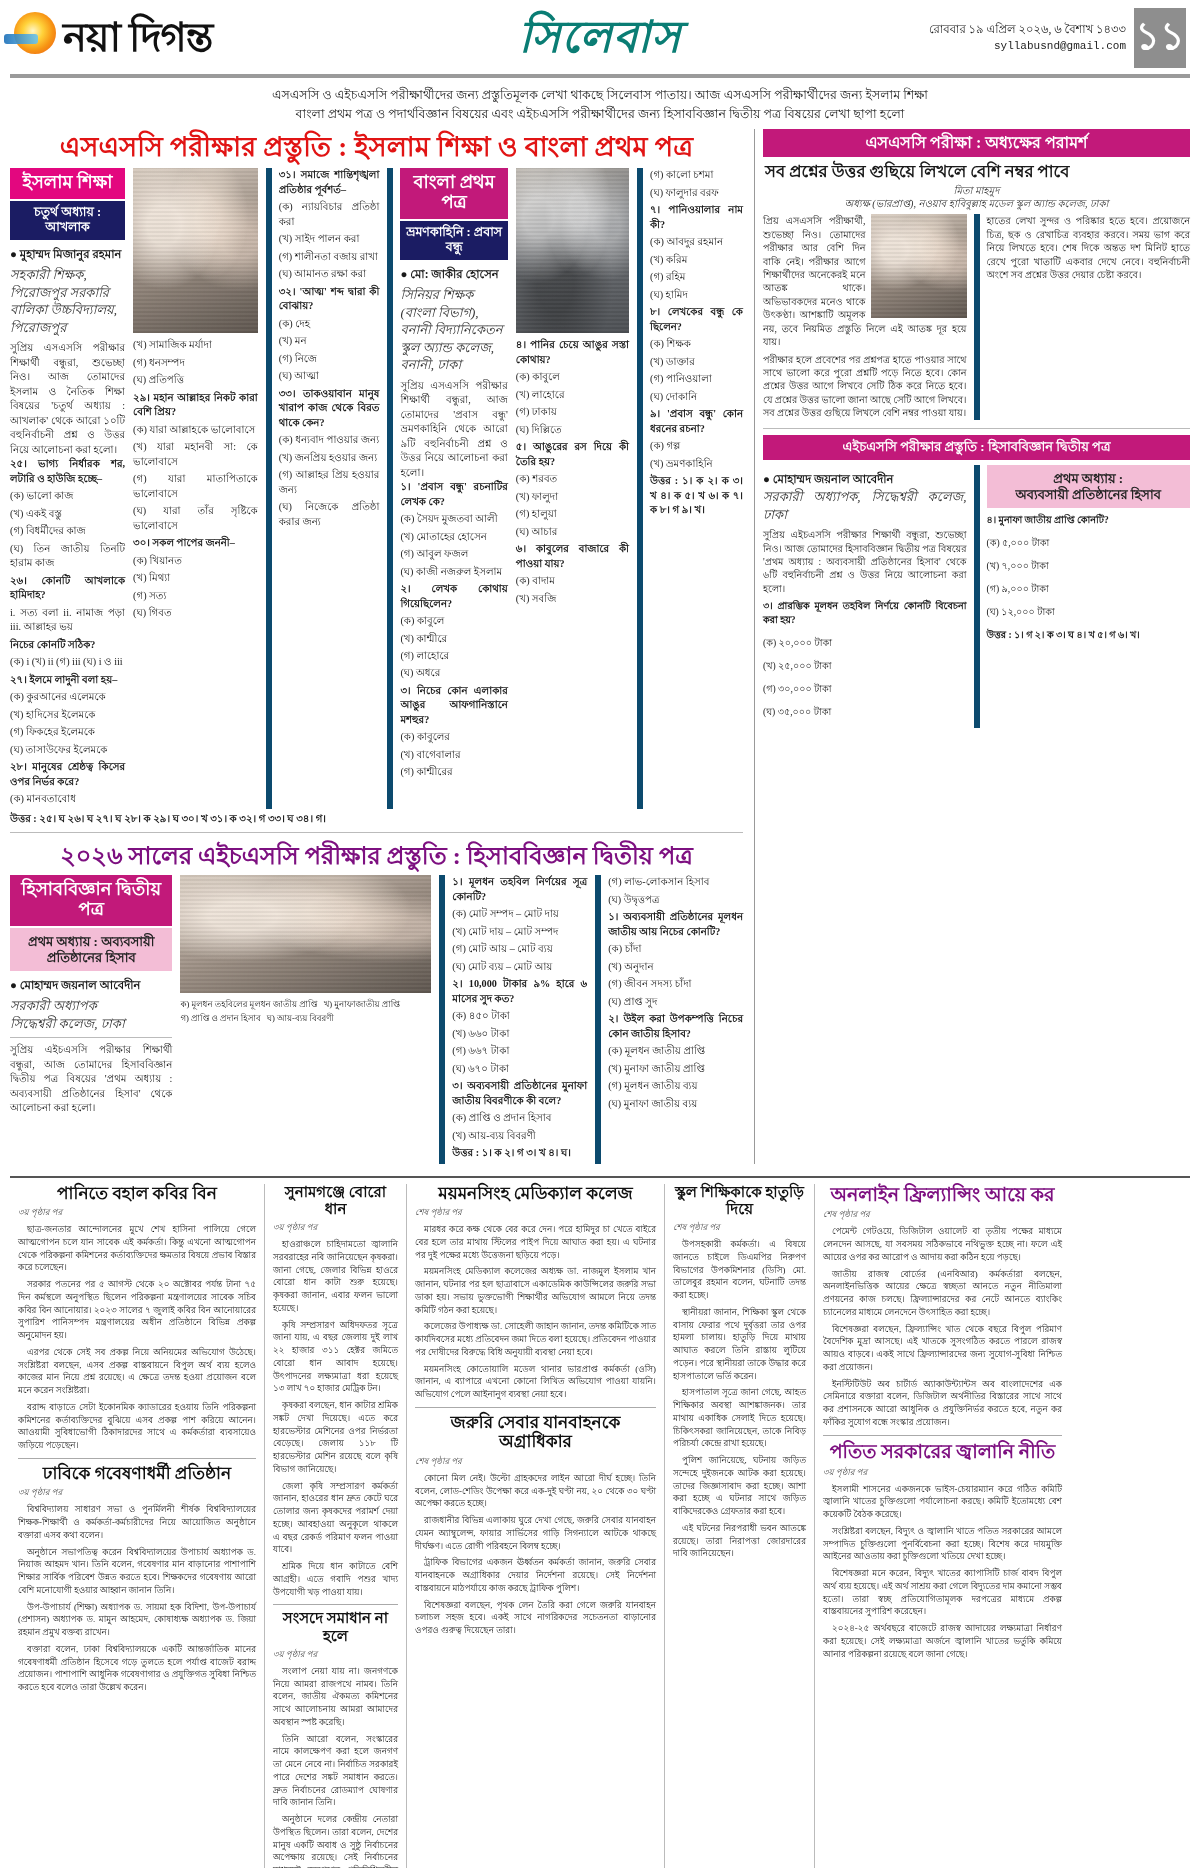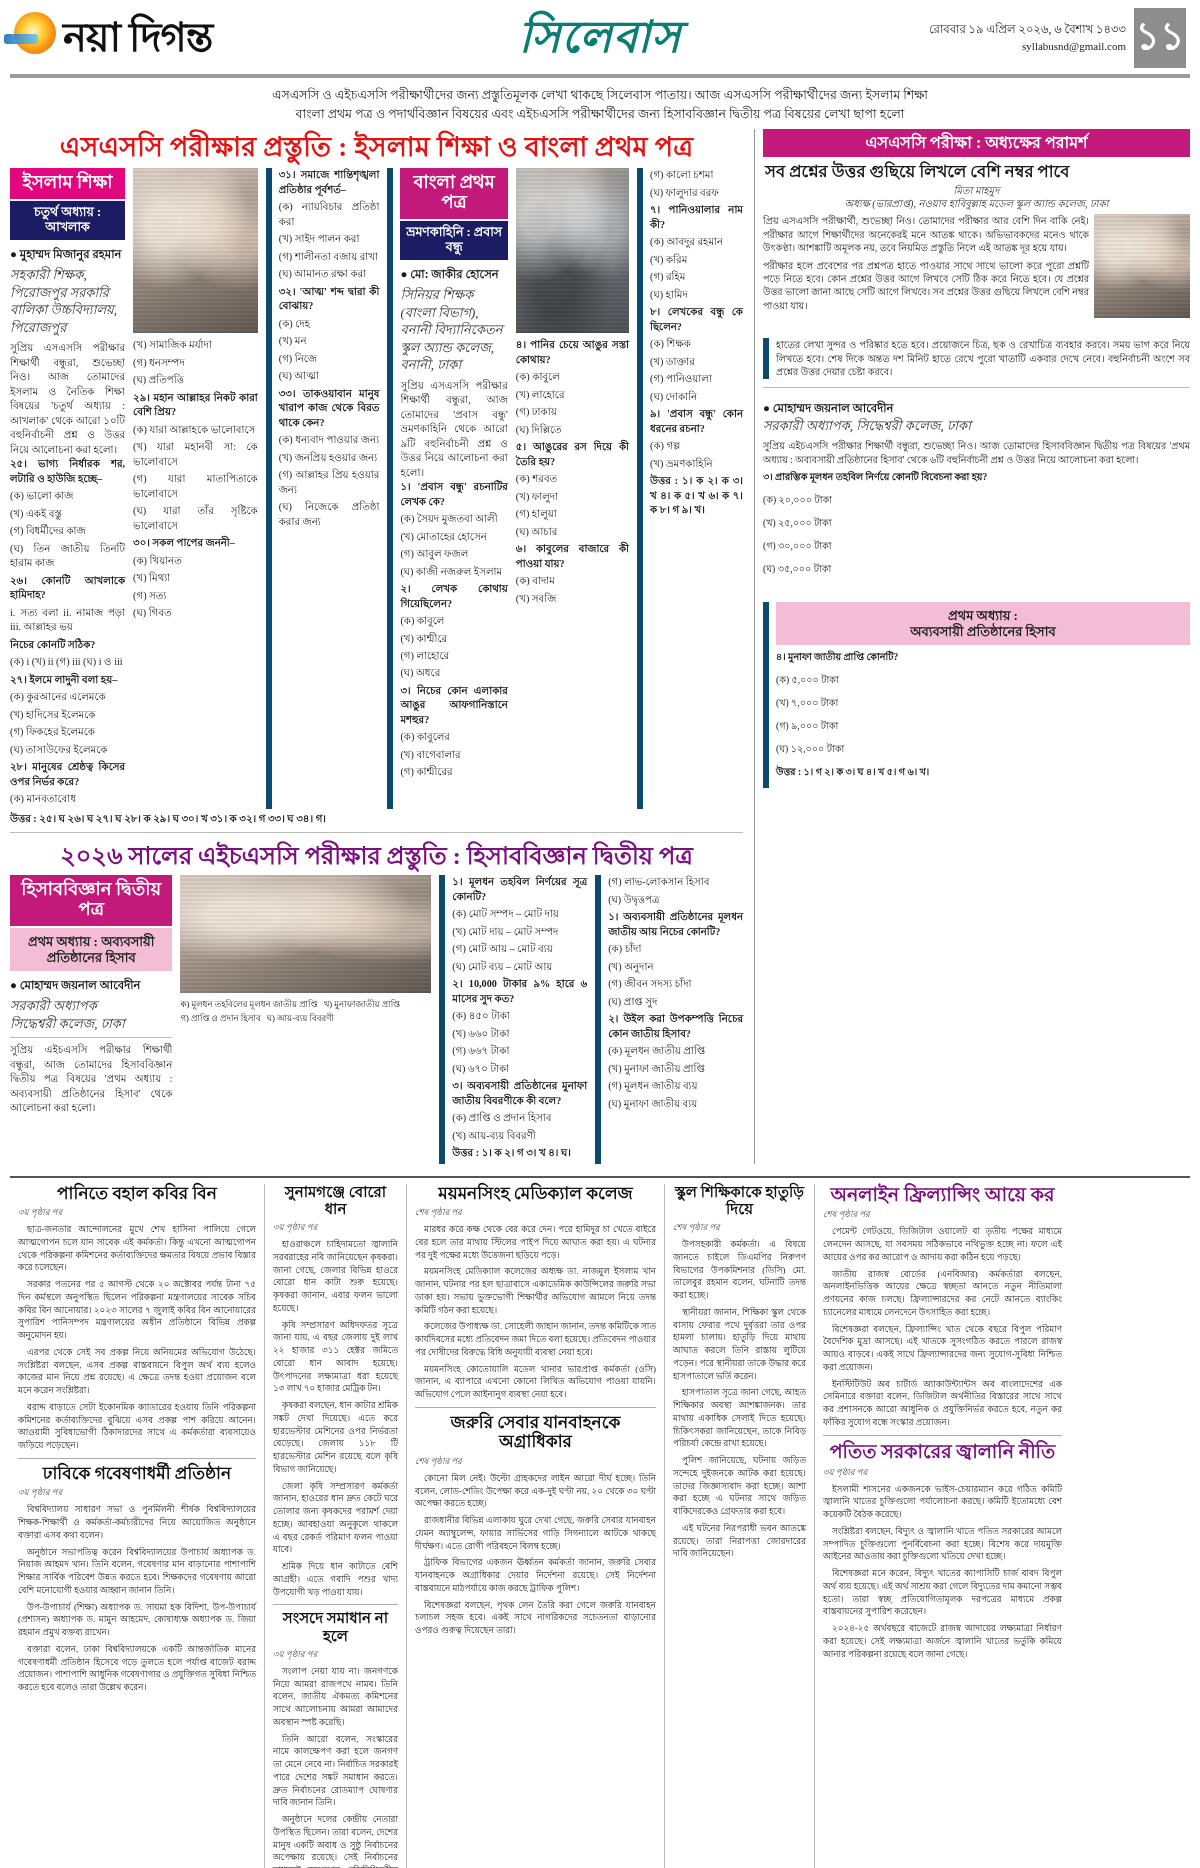--- a/index.html
+++ b/index.html
@@ -23,21 +23,21 @@
   }
   .logo-sun:after{
     content:""; position:absolute; left:-10px; top:22px; width:34px;height:10px;
     background:linear-gradient(90deg,#1c6fb8,#6cc5ee); border-radius:3px; opacity:.9;
   }
   .logo-text { font-size:40px; font-weight:bold; letter-spacing:-1px; color:#111; line-height:1; }
   .nameplate-wrap { flex:1; text-align:center; }
   .nameplate { font-size:44px; font-weight:bold; color:#0a7d74; letter-spacing:1px; font-style:italic; line-height:1; }
   .header-right { width:270px; display:flex; align-items:center; justify-content:flex-end; gap:8px; }
   .header-meta { text-align:right; font-size:11.5px; line-height:1.5; color:#222; }
-  .header-meta .email { font-family:Liberation Serif, serif; font-size:11px; }
+  .header-meta .email { font-family:Liberation Mono, monospace; font-size:11px; }
   .page-num-box {
     width:52px;height:60px;background:#8e8e8e;color:#fff;
     display:flex;align-items:center;justify-content:center;
     font-size:38px;font-weight:bold;
   }
   .rule-thick { height:4px; background:#9a9a9a; margin:2px 0 0 0; }
 
   
   .intro {
     text-align:center; font-size:12.5px; line-height:1.55; padding:8px 60px 4px;
@@ -104,21 +104,21 @@
   }
   .vdiv { border-left:6px solid #0c4a6e; padding-left:7px; }
 
   
   .rail-head {
     background:#c2197a;color:#fff;font-weight:bold;font-size:16px;
     text-align:center;padding:5px 4px 6px;line-height:1.1;
   }
   .rail-sub { text-align:left;font-weight:bold;font-size:16.5px;padding:6px 2px 2px;line-height:1.15; }
   .rail-by { text-align:center;font-size:10px;font-style:italic;color:#333;line-height:1.3;margin-bottom:4px; }
-  .rail-cols { display:flex; gap:17px;flex-direction:column; }
+  .rail-cols { display:flex; gap:7px; }
   .rail-cols > div { flex:1; font-size:9.6px; line-height:1.4; text-align:justify; }
   .portrait { width:104px; height:104px; float:right; margin:0 0 3px 5px; }
 
   
   .bottom-zone { display:flex; gap:0; margin-top:12px; border-top:2px solid #555; padding-top:6px; }
   .news-col { padding:0 8px; border-right:1px solid #bbb; }
   .news-col:last-child { border-right:0; }
   .news-head {
     text-align:center;font-weight:bold;color:#111;line-height:1.15;margin:0 0 3px;
   }
@@ -373,20 +373,21 @@
           <div>প্রিয় এসএসসি পরীক্ষার্থী, শুভেচ্ছা নিও। তোমাদের পরীক্ষার আর বেশি দিন বাকি নেই। পরীক্ষার আগে শিক্ষার্থীদের অনেকেরই মনে আতঙ্ক থাকে। অভিভাবকদের মনেও থাকে উৎকণ্ঠা। আশঙ্কাটি অমূলক নয়, তবে নিয়মিত প্রস্তুতি নিলে এই আতঙ্ক দূর হয়ে যায়।</div>
           <div style="margin-top:4px;">পরীক্ষার হলে প্রবেশের পর প্রশ্নপত্র হাতে পাওয়ার সাথে সাথে ভালো করে পুরো প্রশ্নটি পড়ে নিতে হবে। কোন প্রশ্নের উত্তর আগে লিখবে সেটি ঠিক করে নিতে হবে। যে প্রশ্নের উত্তর ভালো জানা আছে সেটি আগে লিখবে। সব প্রশ্নের উত্তর গুছিয়ে লিখলে বেশি নম্বর পাওয়া যায়।</div>
         </div>
         <div class="vdiv">
           <div>হাতের লেখা সুন্দর ও পরিষ্কার হতে হবে। প্রয়োজনে চিত্র, ছক ও রেখাচিত্র ব্যবহার করবে। সময় ভাগ করে নিয়ে লিখতে হবে। শেষ দিকে অন্তত দশ মিনিট হাতে রেখে পুরো খাতাটি একবার দেখে নেবে। বহুনির্বাচনী অংশে সব প্রশ্নের উত্তর দেয়ার চেষ্টা করবে।</div>
         </div>
       </div>
 
       <hr class="hr-thin" style="margin:8px 0 6px;">
 
+      <div class="rail-head" style="font-size:13px;">এইচএসসি পরীক্ষার প্রস্তুতি : হিসাববিজ্ঞান দ্বিতীয় পত্র</div>
       <div class="rail-cols" style="margin-top:5px;">
         <div>
           <div class="byline">● <span>মোহাম্মদ জয়নাল আবেদীন</span></div>
           <div class="affil">সরকারী অধ্যাপক, সিদ্ধেশ্বরী কলেজ, ঢাকা</div>
           <div style="margin-top:5px;">সুপ্রিয় এইচএসসি পরীক্ষার শিক্ষার্থী বন্ধুরা, শুভেচ্ছা নিও। আজ তোমাদের হিসাববিজ্ঞান দ্বিতীয় পত্র বিষয়ের 'প্রথম অধ্যায় : অব্যবসায়ী প্রতিষ্ঠানের হিসাব' থেকে ৬টি বহুনির্বাচনী প্রশ্ন ও উত্তর নিয়ে আলোচনা করা হলো।</div>
           <p style="margin:4px 0 2px;"><span class="q">৩।</span> <span class="q">প্রারম্ভিক মূলধন তহবিল নির্ণয়ে কোনটি বিবেচনা করা হয়?</span></p>
           <p>(ক) ২০,০০০ টাকা</p>
             <p>(খ) ২৫,০০০ টাকা</p>
           <p>(গ) ৩০,০০০ টাকা</p>
             <p>(ঘ) ৩৫,০০০ টাকা</p>

